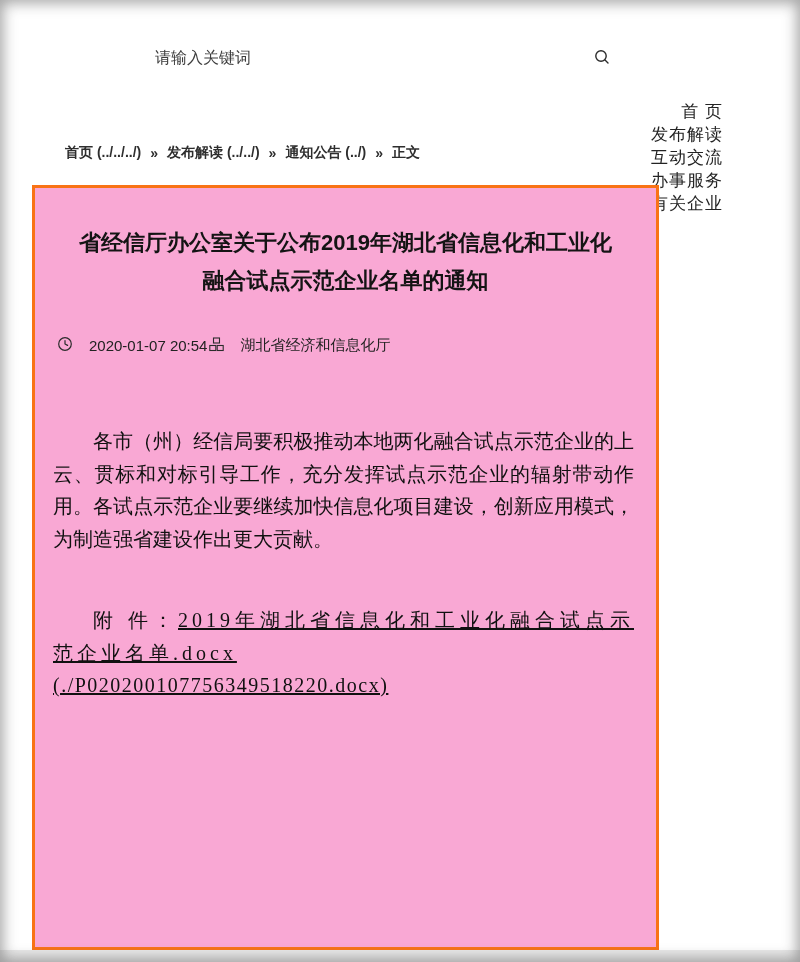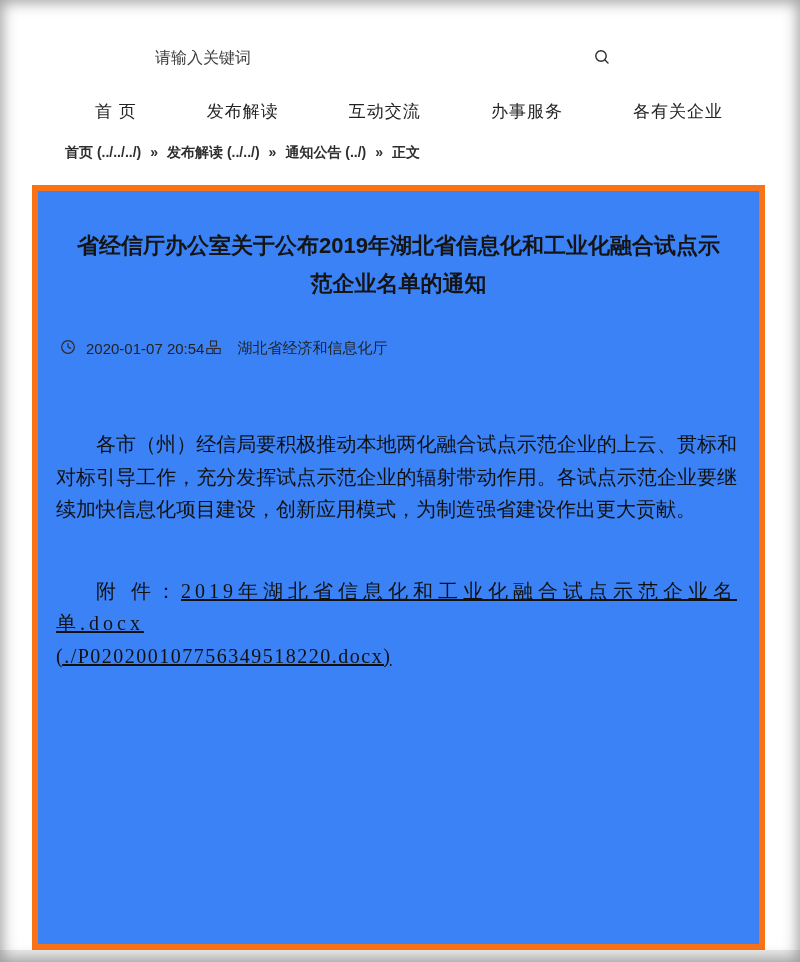--- a/index.html
+++ b/index.html
@@ -41,60 +41,60 @@
   .search-btn {
     background: transparent; border: none; cursor: pointer;
     width: 26px; height: 26px; display: flex; align-items: center; justify-content: center;
   }
 
   
   .nav-row {
     position: absolute;
     left: 95px; top: 100px;
     width: 628px;
-    display: flex; justify-content: space-between; align-items: flex-end;
+    display: flex; justify-content: space-between; align-items: flex-end; flex-direction: column;
   }
   .nav-item {
     font-size: 17px; color: #232323; cursor: pointer;
     letter-spacing: 1px; white-space: nowrap;
   }
 
   
   .breadcrumb {
     position: absolute;
     left: 65px; top: 144px;
     font-size: 14px; font-weight: 600; color: #2e2e2e;
-    display: flex; gap: 9px;
+    display: flex; align-items: center; gap: 9px;
     white-space: nowrap;
   }
   .crumb { cursor: pointer; }
   .crumb-sep { font-weight: 600; color: #2e2e2e; }
 
   
   .card {
     position: absolute;
     left: 32px; top: 185px;
-    width: 733px; height: 765px;
-    background: #3b82f6;
-    border: 6px solid #f97316;
+    width: 627px; height: 765px;
+    background: #f9a8d4;
+    border: 3px solid #f97316;
   }
   .doc-title {
     margin: 36px 38px 0 38px;
     text-align: center;
     font-size: 22px; line-height: 38px;
     font-weight: 700; color: #141414;
     font-family: "Liberation Sans", sans-serif;
   }
   .meta-row {
     position: absolute;
     left: 22px; top: 148px;
     display: flex; align-items: center;
     font-size: 15px; color: #222222;
   }
-  .meta-row .dt { margin-left: 10px; }
+  .meta-row .dt { margin-left: 16px; }
   .meta-row .src { margin-left: 16px; }
   .icon-svg { display: inline-block; vertical-align: middle; }
 
   .doc-body {
     position: absolute;
     left: 0; top: 222px;
     width: 100%;
     padding: 0 22px 0 18px;
     font-family: "Liberation Serif", serif;
     font-size: 20px; line-height: 32.5px;

